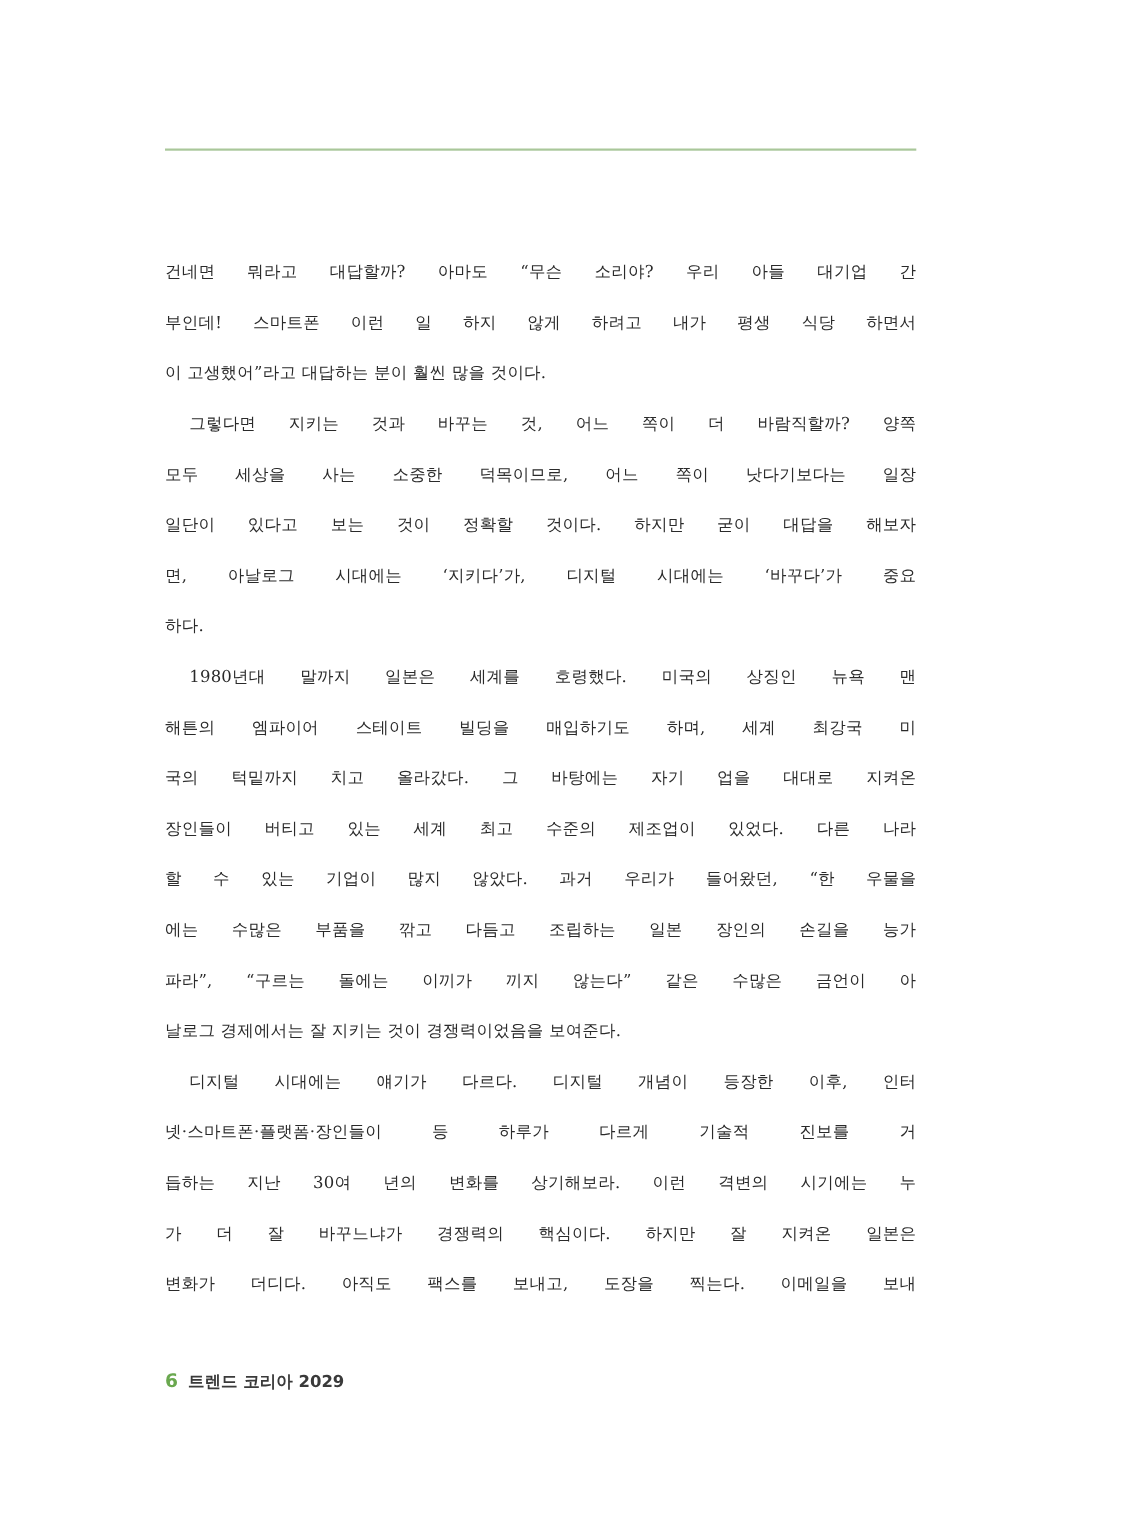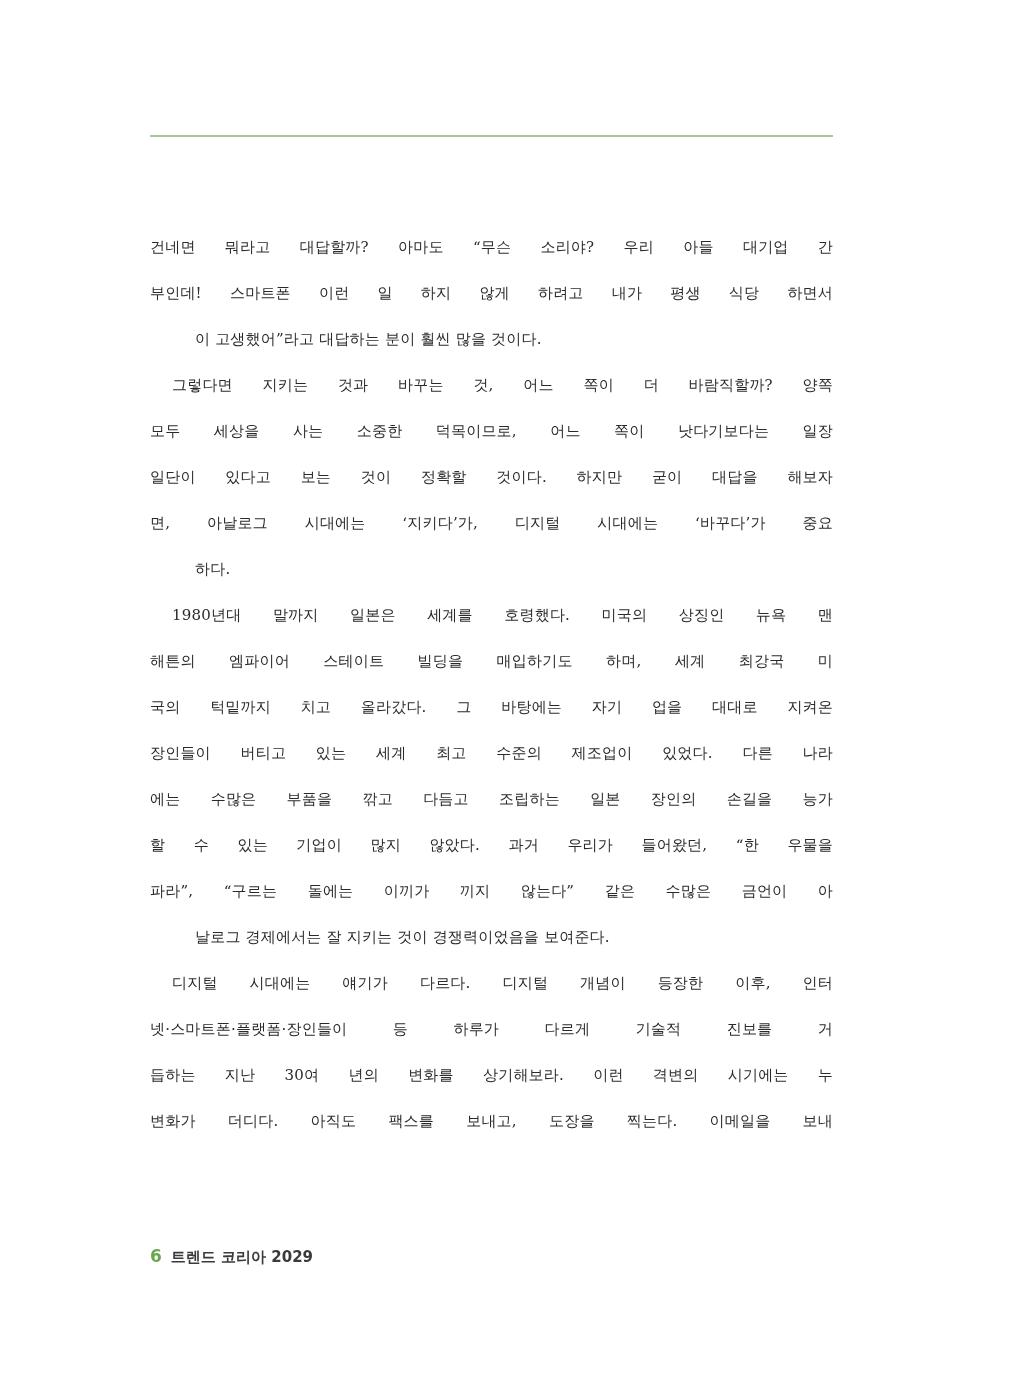--- a/index.html
+++ b/index.html
@@ -33,21 +33,20 @@
       height: 46px;
       line-height: 46px;
       font-size: 15px;
       white-space: nowrap;
       text-align: justify;
       text-align-last: justify;
       letter-spacing: 0.2px;
     }
     .line.last {
       text-align-last: left;
-      margin-left: 45px;
     }
     .line.indent {
       padding-left: 22px;
     }
     .footer {
       position: absolute;
       left: 150px;
       top: 1246px;
       font-family: "DejaVu Sans", "Liberation Sans", sans-serif;
       font-size: 15px;
@@ -82,30 +81,31 @@
     <div class="line">일단이 있다고 보는 것이 정확할 것이다. 하지만 굳이 대답을 해보자</div>
     <div class="line">면, 아날로그 시대에는 ‘지키다’가, 디지털 시대에는 ‘바꾸다’가 중요</div>
     <div class="line last">하다.</div>
   </div>
 
   <div class="paragraph">
     <div class="line indent">1980년대 말까지 일본은 세계를 호령했다. 미국의 상징인 뉴욕 맨</div>
     <div class="line">해튼의 엠파이어 스테이트 빌딩을 매입하기도 하며, 세계 최강국 미</div>
     <div class="line">국의 턱밑까지 치고 올라갔다. 그 바탕에는 자기 업을 대대로 지켜온</div>
     <div class="line">장인들이 버티고 있는 세계 최고 수준의 제조업이 있었다. 다른 나라</div>
+    <div class="line">할 수 있는 기업이 많지 않았다. 과거 우리가 들어왔던, “한 우물을</div>
     <div class="line">에는 수많은 부품을 깎고 다듬고 조립하는 일본 장인의 손길을 능가</div>
-    <div class="line">할 수 있는 기업이 많지 않았다. 과거 우리가 들어왔던, “한 우물을</div>
     <div class="line">파라”, “구르는 돌에는 이끼가 끼지 않는다” 같은 수많은 금언이 아</div>
     <div class="line last">날로그 경제에서는 잘 지키는 것이 경쟁력이었음을 보여준다.</div>
   </div>
 
   <div class="paragraph">
     <div class="line indent">디지털 시대에는 얘기가 다르다. 디지털 개념이 등장한 이후, 인터</div>
     <div class="line">넷·스마트폰·플랫폼·장인들이 등 하루가 다르게 기술적 진보를 거</div>
     <div class="line">듭하는 지난 30여 년의 변화를 상기해보라. 이런 격변의 시기에는 누</div>
+    <div class="line">가 더 잘 바꾸느냐가 경쟁력의 핵심이다. 하지만 잘 지켜온 일본은</div>
     <div class="line">변화가 더디다. 아직도 팩스를 보내고, 도장을 찍는다. 이메일을 보내</div>
   </div>
 </div>
 
 <div class="footer">
   <span class="page-number">6</span>
   <span class="book-title">트렌드 코리아 2029</span>
 </div>
 
 </body></html>

